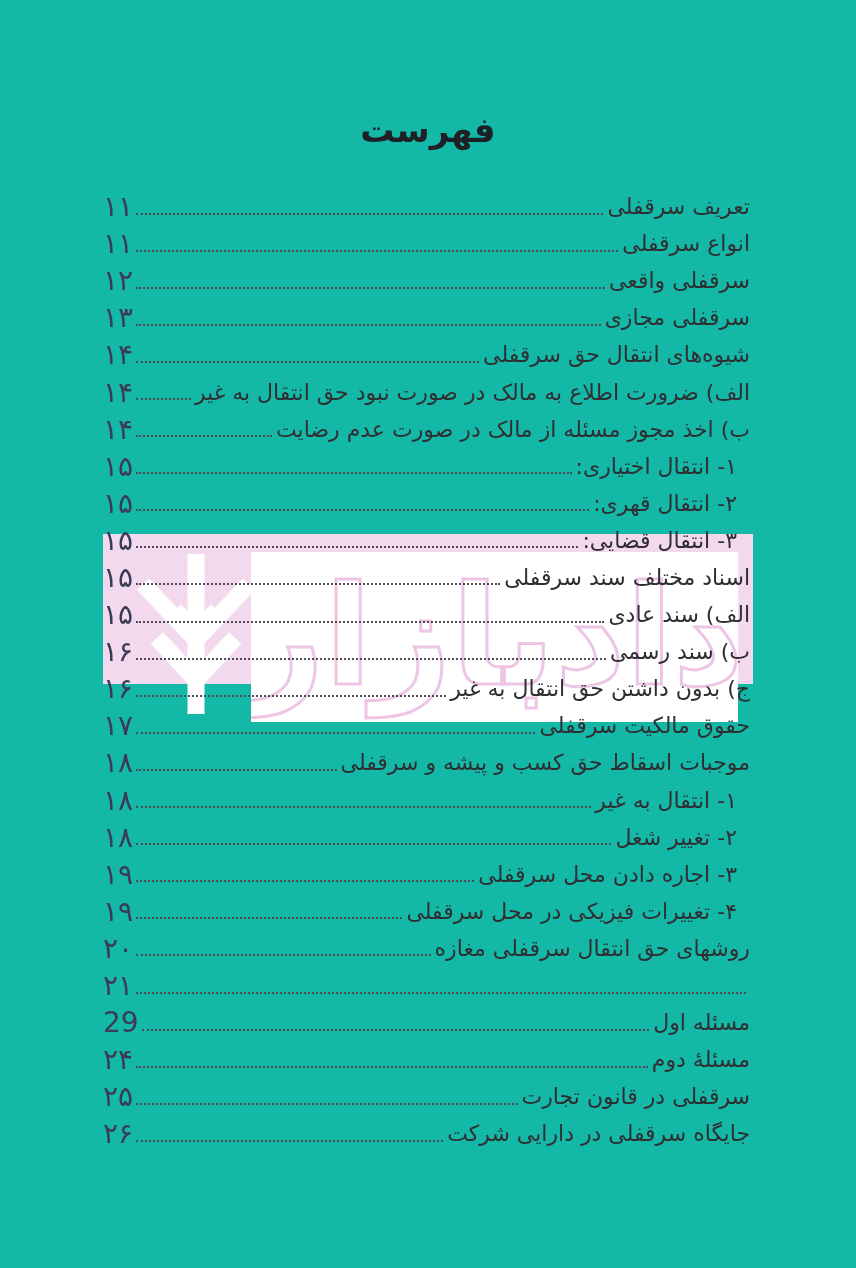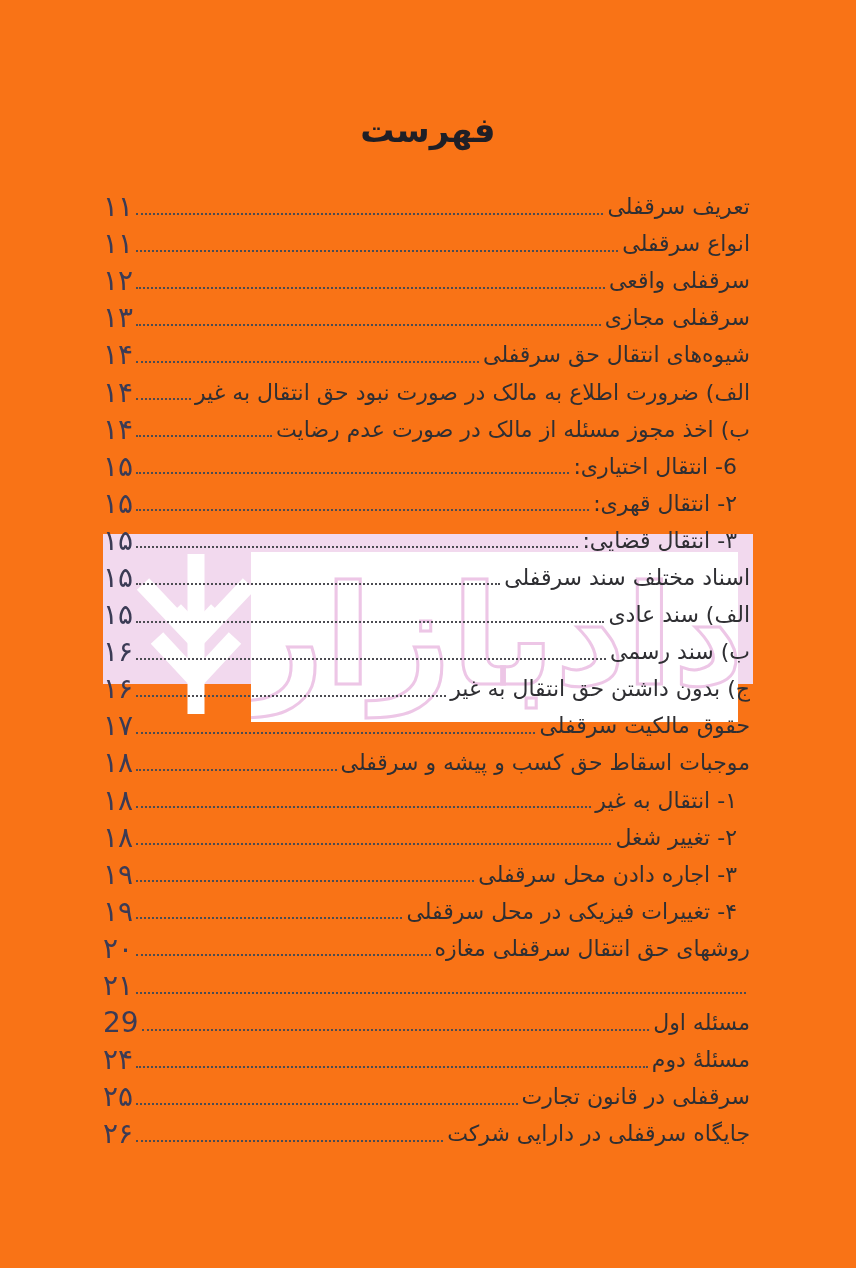--- a/index.html
+++ b/index.html
@@ -1,19 +1,19 @@
 <!DOCTYPE html>
 <html lang="fa"><head>
 <meta charset="utf-8">
 <style>
   html,body{margin:0;padding:0;background:#ffffff;}
   .page{
     position:relative;
     width:856px;height:1268px;
-    background:#f97316;
+    background:#14b8a6;
     overflow:hidden;
     font-family:"DejaVu Sans",sans-serif;
   }
 
   
   .title{
     position:absolute;
     top:110px;left:0;width:856px;
     margin:0;
     text-align:center;
@@ -145,21 +145,21 @@
         <span class="toc-label">الف) ضرورت اطلاع به مالک در صورت نبود حق انتقال به غیر</span>
         <span class="leader"></span>
         <span class="pagenum">۱۴</span>
       </div>
       <div class="toc-row">
         <span class="toc-label">ب) اخذ مجوز مسئله از مالک در صورت عدم رضایت</span>
         <span class="leader"></span>
         <span class="pagenum">۱۴</span>
       </div>
       <div class="toc-row indent">
-        <span class="toc-label">6- انتقال اختیاری:</span>
+        <span class="toc-label">۱- انتقال اختیاری:</span>
         <span class="leader"></span>
         <span class="pagenum">۱۵</span>
       </div>
       <div class="toc-row indent">
         <span class="toc-label">۲- انتقال قهری:</span>
         <span class="leader"></span>
         <span class="pagenum">۱۵</span>
       </div>
       <div class="toc-row indent">
         <span class="toc-label">۳- انتقال قضایی:</span>

